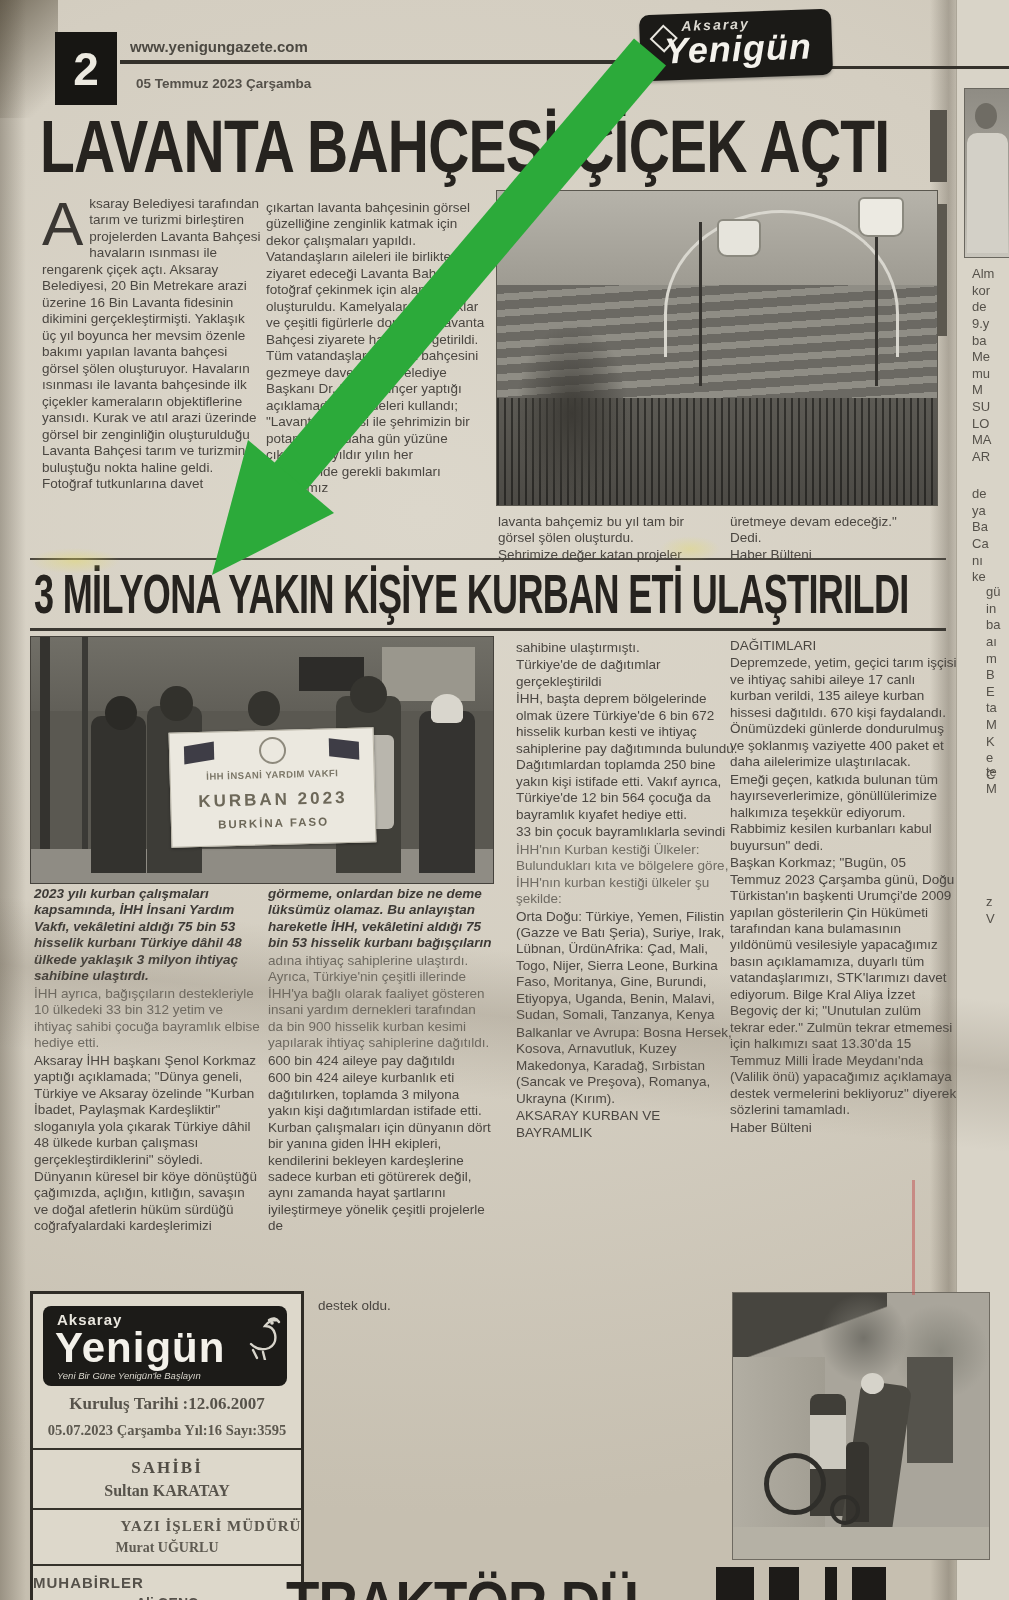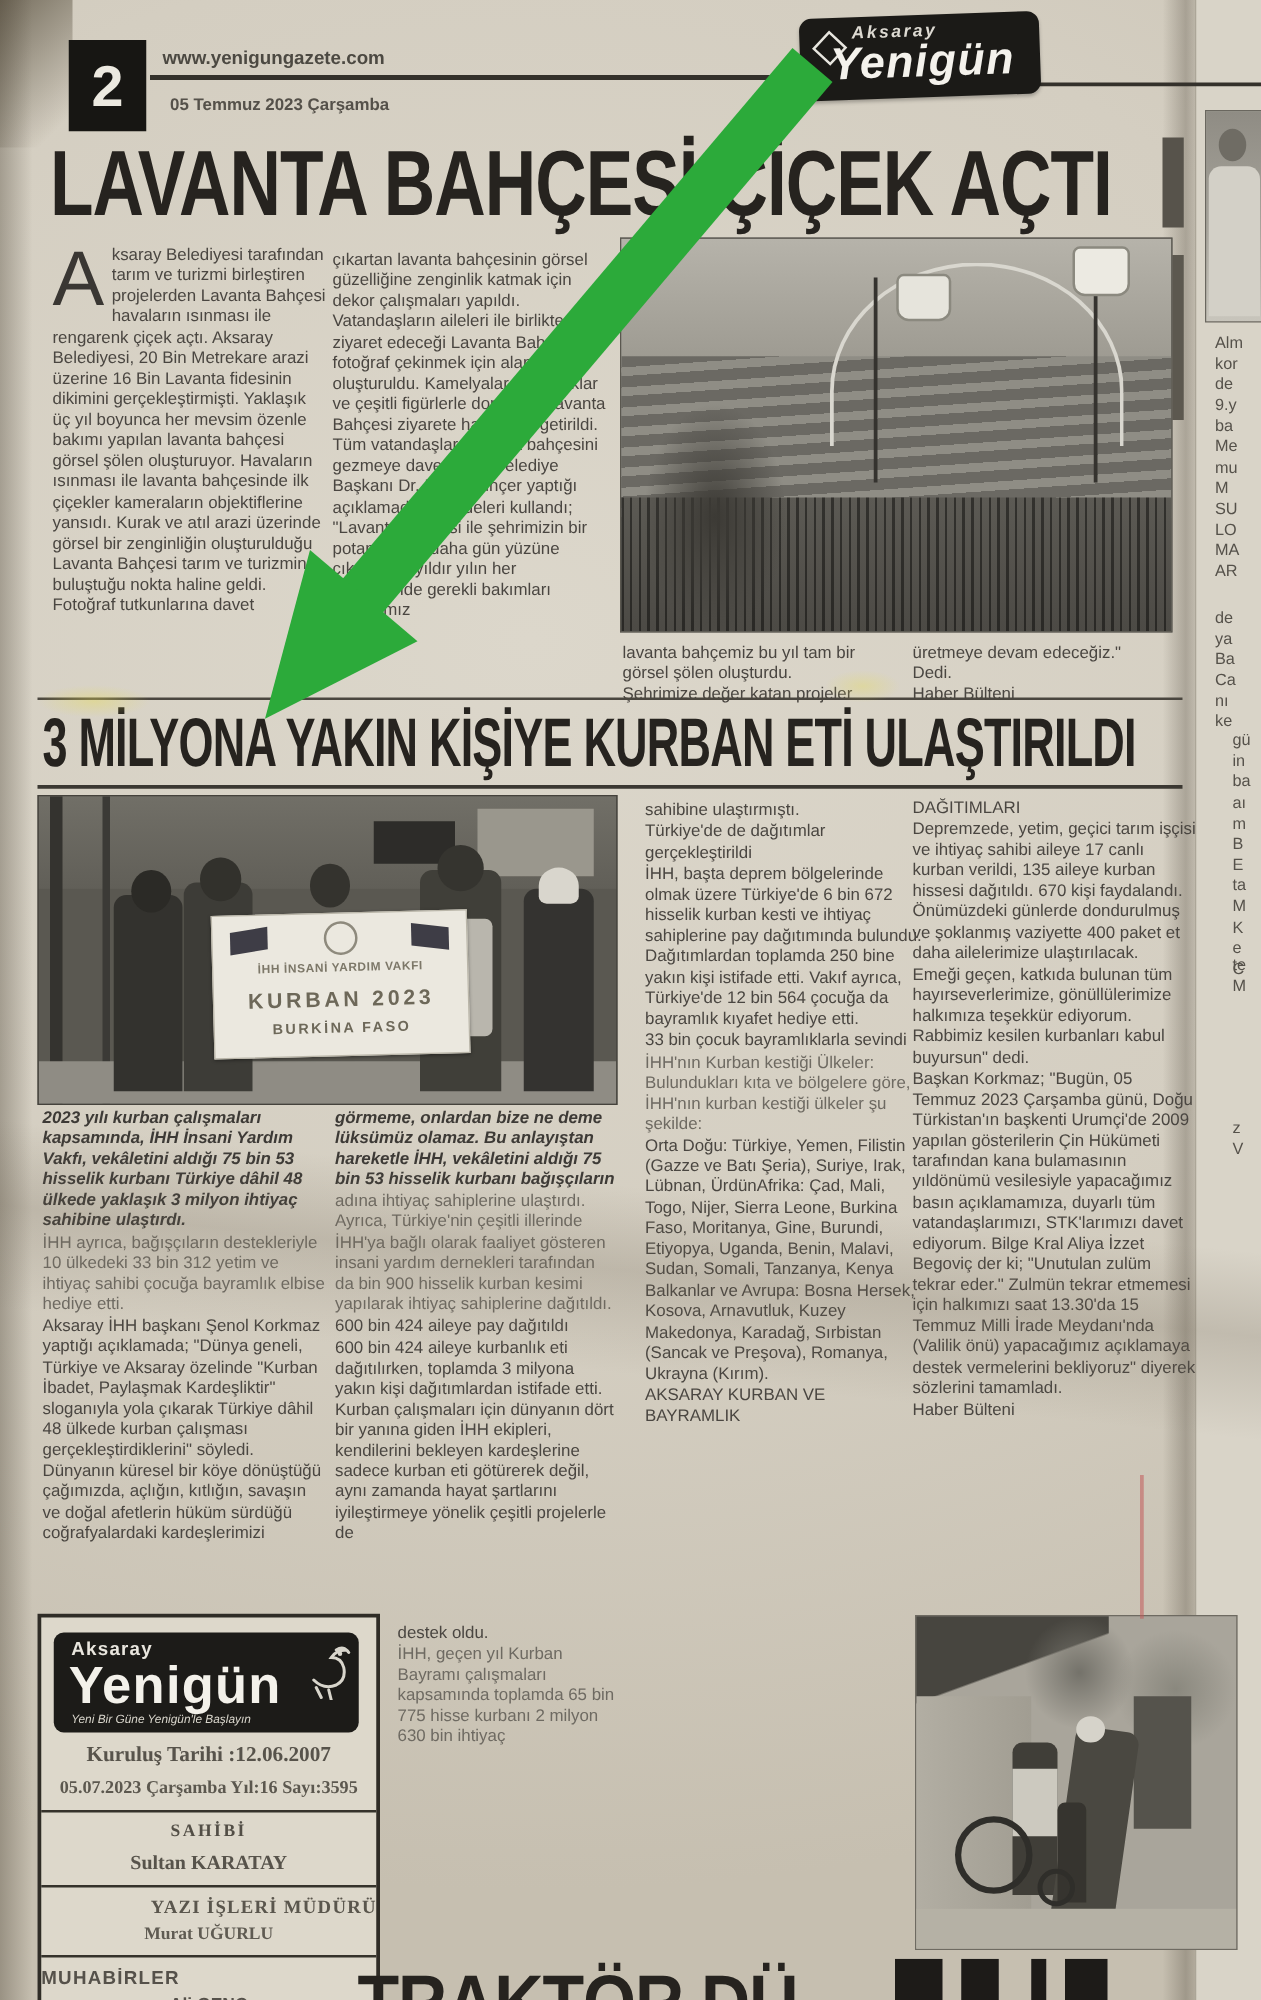--- a/index.html
+++ b/index.html
@@ -160,21 +160,20 @@
   </div>
 
   <div class="col" style="left:268px;top:886px;width:224px;">
     <p class="bi">görmeme, onlardan bize ne deme lüksümüz olamaz. Bu anlayıştan hareketle İHH, vekâletini aldığı 75 bin 53 hisselik kurbanı bağışçıların</p>
     <p class="faded">adına ihtiyaç sahiplerine ulaştırdı. Ayrıca, Türkiye'nin çeşitli illerinde İHH'ya bağlı olarak faaliyet gösteren insani yardım dernekleri tarafından da bin 900 hisselik kurban kesimi yapılarak ihtiyaç sahiplerine dağıtıldı.</p>
     <p>600 bin 424 aileye pay dağıtıldı</p>
     <p>600 bin 424 aileye kurbanlık eti dağıtılırken, toplamda 3 milyona yakın kişi dağıtımlardan istifade etti. Kurban çalışmaları için dünyanın dört bir yanına giden İHH ekipleri, kendilerini bekleyen kardeşlerine sadece kurban eti götürerek değil, aynı zamanda hayat şartlarını iyileştirmeye yönelik çeşitli projelerle de</p>
   </div>
   <div class="col" style="left:318px;top:1298px;width:174px;">
     <p>destek oldu.</p>
-    <p class="faded">İHH, geçen yıl Kurban Bayramı çalışmaları kapsamında toplamda 65 bin 775 hisse kurbanı 2 milyon 630 bin ihtiyaç</p>
   </div>
 
   <div class="col" style="left:516px;top:640px;width:224px;">
     <p>sahibine ulaştırmıştı.</p>
     <p>Türkiye'de de dağıtımlar gerçekleştirildi</p>
     <p>İHH, başta deprem bölgelerinde olmak üzere Türkiye'de 6 bin 672 hisselik kurban kesti ve ihtiyaç sahiplerine pay dağıtımında bulundu. Dağıtımlardan toplamda 250 bine yakın kişi istifade etti. Vakıf ayrıca, Türkiye'de 12 bin 564 çocuğa da bayramlık kıyafet hediye etti.</p>
     <p>33 bin çocuk bayramlıklarla sevindi</p>
     <p class="faded">İHH'nın Kurban kestiği Ülkeler: Bulundukları kıta ve bölgelere göre, İHH'nın kurban kestiği ülkeler şu şekilde:</p>
     <p>Orta Doğu: Türkiye, Yemen, Filistin (Gazze ve Batı Şeria), Suriye, Irak, Lübnan, ÜrdünAfrika: Çad, Mali, Togo, Nijer, Sierra Leone, Burkina Faso, Moritanya, Gine, Burundi, Etiyopya, Uganda, Benin, Malavi, Sudan, Somali, Tanzanya, Kenya</p>
     <p>Balkanlar ve Avrupa: Bosna Hersek, Kosova, Arnavutluk, Kuzey Makedonya, Karadağ, Sırbistan (Sancak ve Preşova), Romanya, Ukrayna (Kırım).</p>
@@ -195,21 +194,21 @@
       <span style="position:absolute;left:12px;top:18px;font-size:42px;font-weight:900;color:#f3f1ea;letter-spacing:1px;">Yenigün</span>
       <span style="position:absolute;left:14px;top:64px;font-size:9.5px;font-style:italic;color:#d9d6cc;">Yeni Bir Güne Yenigün'le Başlayın</span>
       <svg width="44" height="50" viewBox="0 0 44 50" style="position:absolute;right:2px;top:4px;">
         <path d="M10 34 q8 8 18 4 q8 -4 6 -14 q-2 -8 -10 -8 q4 -6 12 -6 M28 10 q6 -4 10 2 M12 40 l4 8 M22 42 l2 8" fill="none" stroke="#d8d5cb" stroke-width="2.4" stroke-linecap="round"></path>
         <circle cx="31" cy="13" r="1.8" fill="#d8d5cb"></circle>
       </svg>
     </div>
     <div class="serif" style="position:absolute;left:0;top:100px;width:100%;text-align:center;font-size:17px;font-weight:bold;color:#57534b;">Kuruluş Tarihi :12.06.2007</div>
     <div class="serif" style="position:absolute;left:0;top:128px;width:100%;text-align:center;font-size:14.5px;font-weight:bold;color:#5c584f;">05.07.2023 Çarşamba  Yıl:16  Sayı:3595</div>
     <div class="rule" style="left:0;top:154px;width:100%;height:2px;background:#35322b;"></div>
-    <div class="serif" style="position:absolute;left:0;top:164px;width:100%;text-align:center;font-size:14px;font-weight:bold;letter-spacing:2px;color:#524e46;">SAHİBİ</div>
+    <div class="serif" style="position:absolute;left:0;top:164px;width:100%;text-align:center;font-size:17px;font-weight:bold;letter-spacing:2px;color:#524e46;">SAHİBİ</div>
     <div class="serif" style="position:absolute;left:0;top:188px;width:100%;text-align:center;font-size:16px;font-weight:bold;color:#57534b;">Sultan KARATAY</div>
     <div class="rule" style="left:0;top:214px;width:100%;height:2px;background:#35322b;"></div>
     <div class="serif" style="position:absolute;left:0;top:224px;width:100%;text-align:center;font-size:15px;font-weight:bold;letter-spacing:1px;color:#5a564d;margin-left:44px;">YAZI İŞLERİ MÜDÜRÜ</div>
     <div class="serif" style="position:absolute;left:0;top:246px;width:100%;text-align:center;font-size:14px;font-weight:bold;color:#5f5b52;">Murat UĞURLU</div>
     <div class="rule" style="left:0;top:270px;width:100%;height:2px;background:#35322b;"></div>
     <div style="position:absolute;left:0;top:280px;width:100%;font-size:15px;font-weight:bold;letter-spacing:1px;color:#55514a;">MUHABİRLER</div>
     <div class="pre" style="position:absolute;left:0;top:300px;width:100%;text-align:center;font-size:14px;font-weight:bold;color:#55514a;line-height:1.3;">Ali GENÇ
 Yaşar KARATAY</div>
   </div>
 

